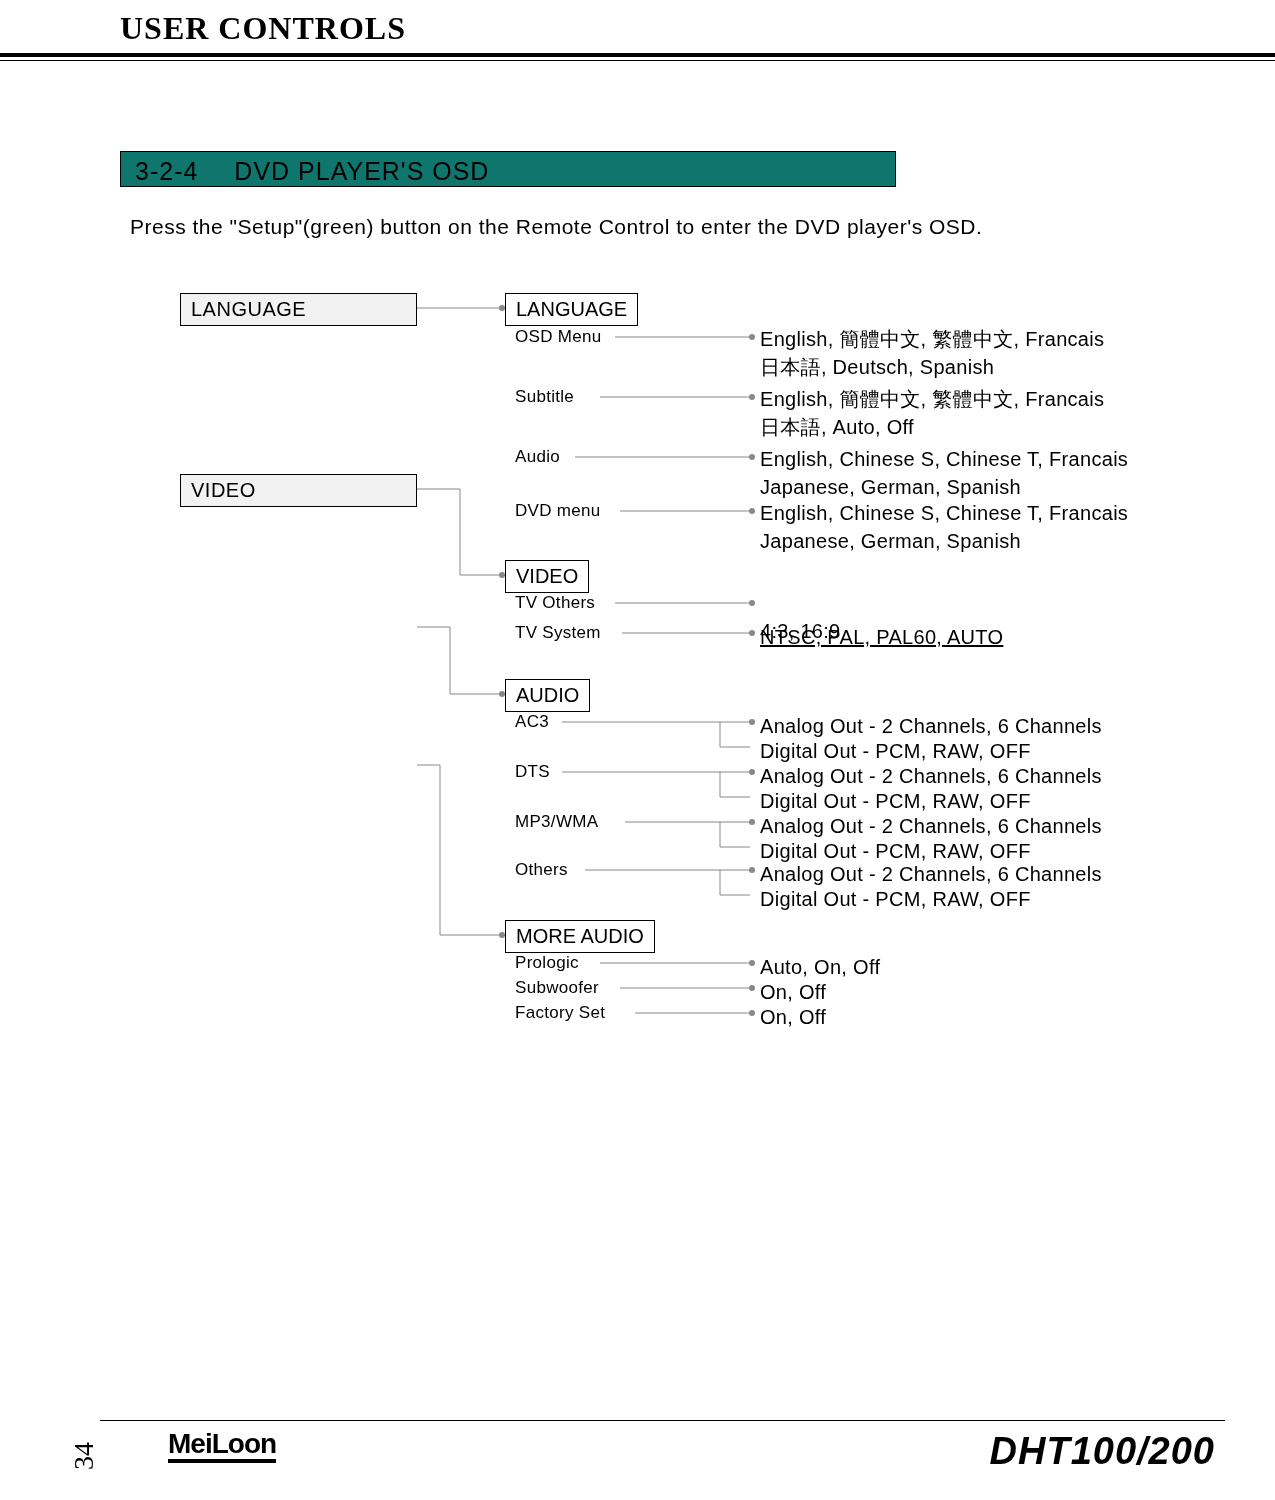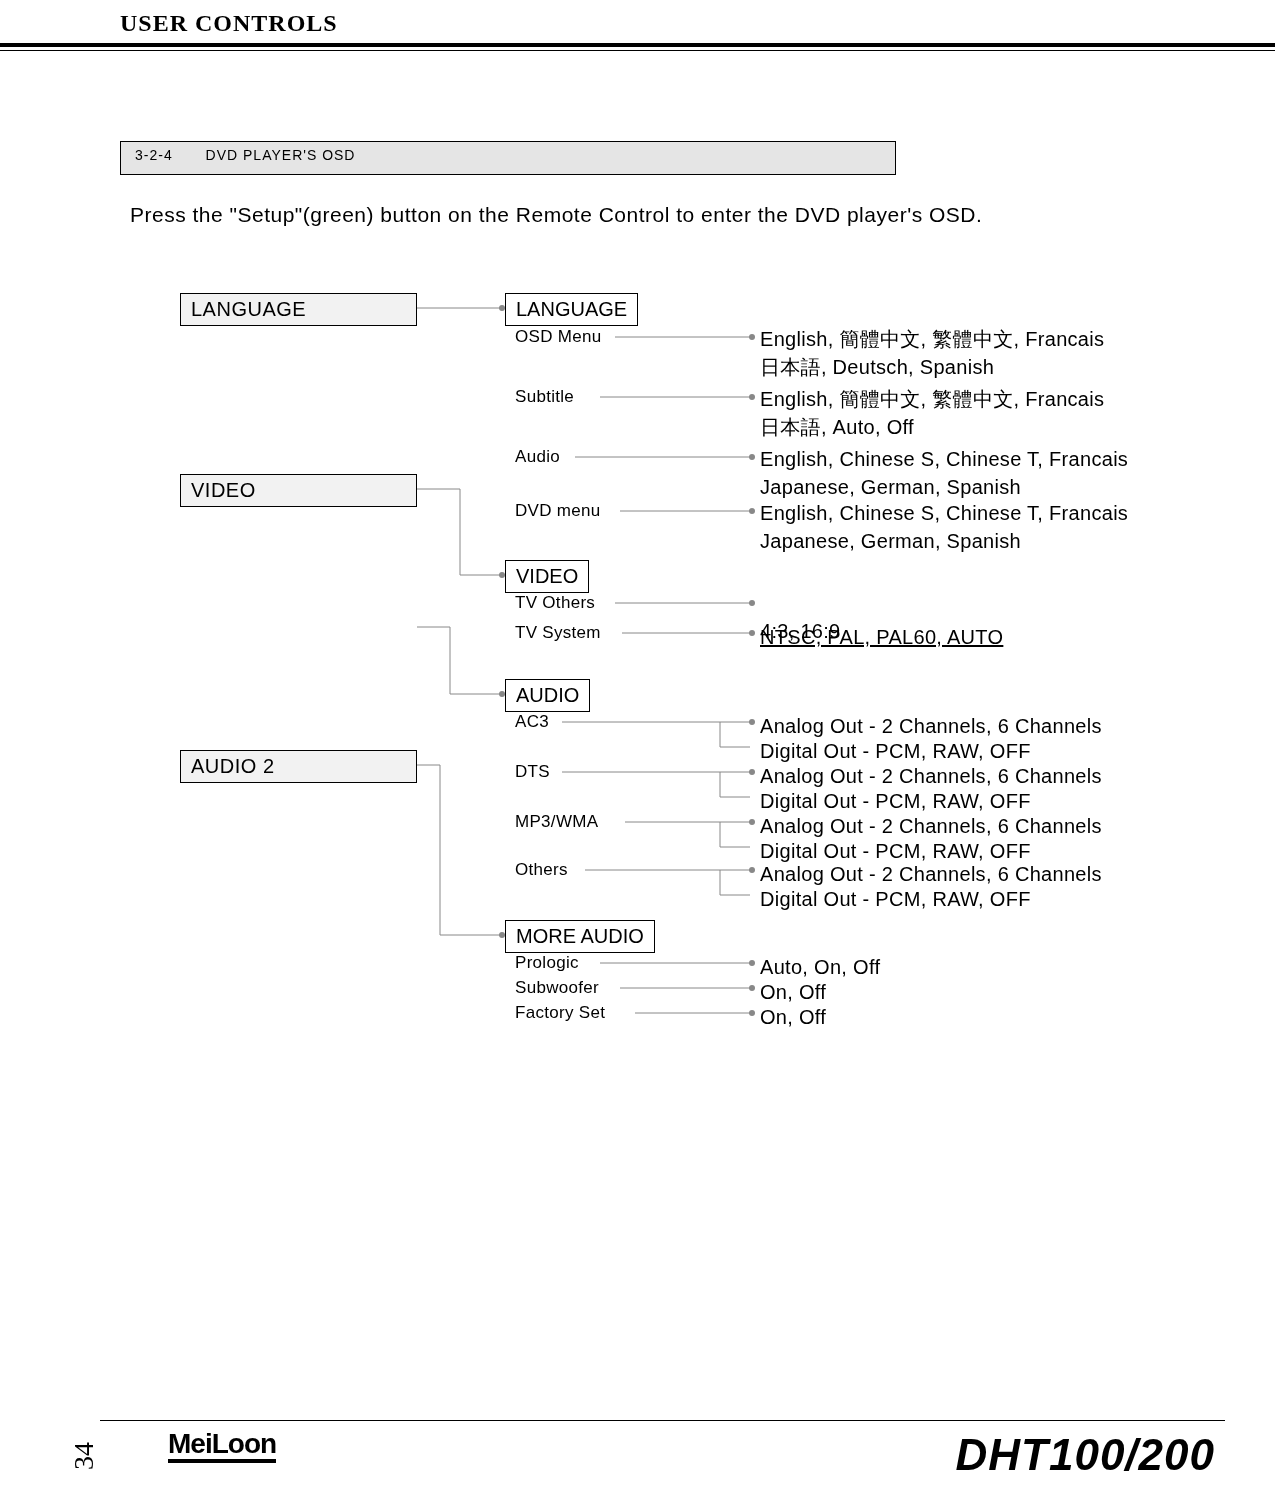--- a/index.html
+++ b/index.html
@@ -11,41 +11,41 @@
     width: 1275px;
   }
   .page {
     position: relative;
     width: 1275px;
     height: 1500px;
   }
   .header {
     padding: 10px 0 6px 120px;
     font-family: "Times New Roman", Times, serif;
-    font-size: 24px;
+    font-size: 32px;
     font-weight: bold;
     letter-spacing: 1px;
   }
   .heavy-rule {
     border: 0;
     border-top: 4px solid #000;
     margin: 0;
   }
   .thin-rule {
     border: 0;
     border-top: 1px solid #000;
     margin: 0;
   }
   .rule-gap { height: 3px; }
 
   .section-title-box {
-    background: #e5e5e5;
+    background: #0f766e;
     border: 1px solid #000;
-    padding: 5px 10px 11px 14px;
-    font-size: 14px;
+    padding: 5px 10px 0 14px;
+    font-size: 25px;
     letter-spacing: 1px;
     margin: 90px 0 0 0;
     width: 750px;
   }
   .section-num {
     display: inline-block;
     margin-right: 28px;
   }
   .intro {
     font-size: 21px;
@@ -127,21 +127,21 @@
   }
   .brand .underline {
     border-bottom: 4px solid #000;
   }
   .model {
     position: absolute;
     right: 0;
     top: 0;
     font-family: "Trebuchet MS", Arial, sans-serif;
     font-style: italic;
-    font-size: 44px;
+    font-size: 38px;
     font-weight: bold;
     letter-spacing: 1px;
     margin-left: 8px;
   }
 </style>
 </head>
 <body>
 
 <div class="page">
 
@@ -227,21 +227,20 @@
         <line x1="440" y1="660" x2="500" y2="660"></line>
 
         <line x1="600" y1="688" x2="750" y2="688"></line>
         <line x1="620" y1="713" x2="750" y2="713"></line>
         <line x1="635" y1="738" x2="750" y2="738"></line>
       </g>
     </svg>
 
     <div class="box" style="left:180px; top:18px; width:215px;">LANGUAGE</div>
     <div class="box" style="left:180px; top:199px; width:215px;">VIDEO</div>
-    <div class="box" style="left:180px; top:475px; width:215px;">AUDIO 2</div>
 
     <div class="outline" style="left:505px; top:18px;">LANGUAGE</div>
     <div class="txt" style="left:515px; top:52px;">OSD Menu</div>
     <div class="txt" style="left:515px; top:112px;">Subtitle</div>
     <div class="txt" style="left:515px; top:172px;">Audio</div>
     <div class="txt" style="left:515px; top:226px;">DVD menu</div>
 
     <div class="val" style="left:760px; top:50px; white-space:pre-line;">English, 簡體中文, 繁體中文, Francais
 日本語, Deutsch, Spanish</div>
     <div class="val" style="left:760px; top:110px; white-space:pre-line;">English, 簡體中文, 繁體中文, Francais

